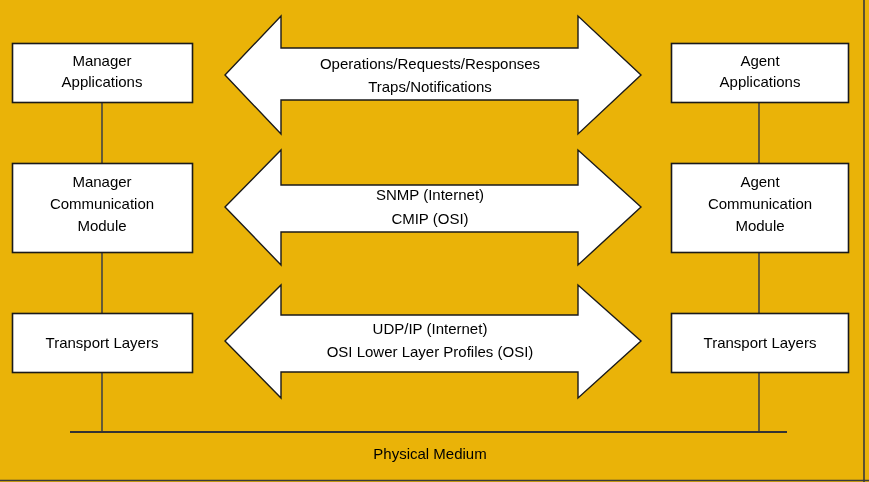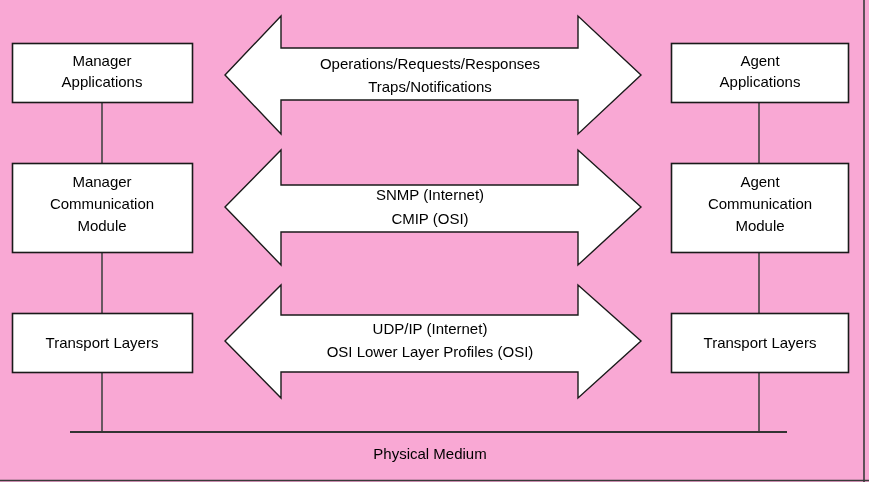--- a/index.html
+++ b/index.html
@@ -9,21 +9,21 @@
     background: #ffffff;
   }
   body {
     font-family: "Liberation Sans", "DejaVu Sans", sans-serif;
     color: #000000;
   }
   #diagram-root {
     position: relative;
     width: 869px;
     height: 482px;
-    background: #f9a8d4;
+    background: #eab308;
     overflow: hidden;
   }
   #diagram-svg {
     display: block;
     width: 869px;
     height: 482px;
   }
   .box-rect {
     fill: #ffffff;
     stroke: #1a1a1a;

